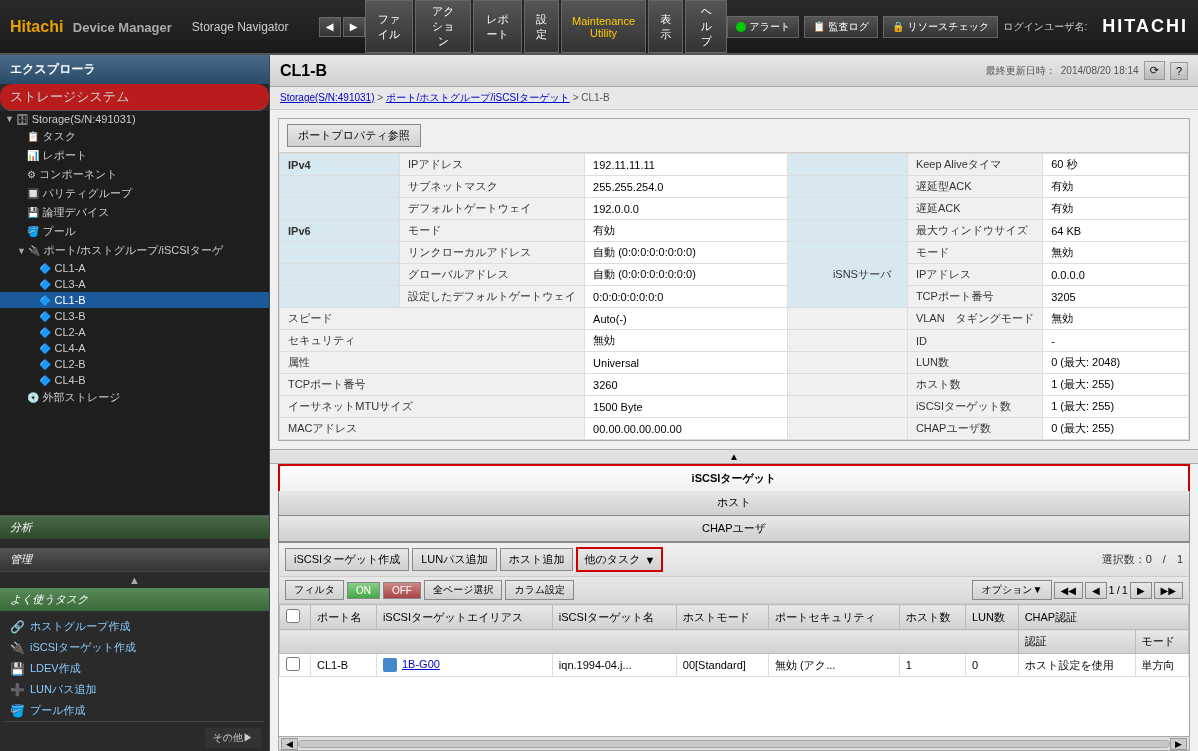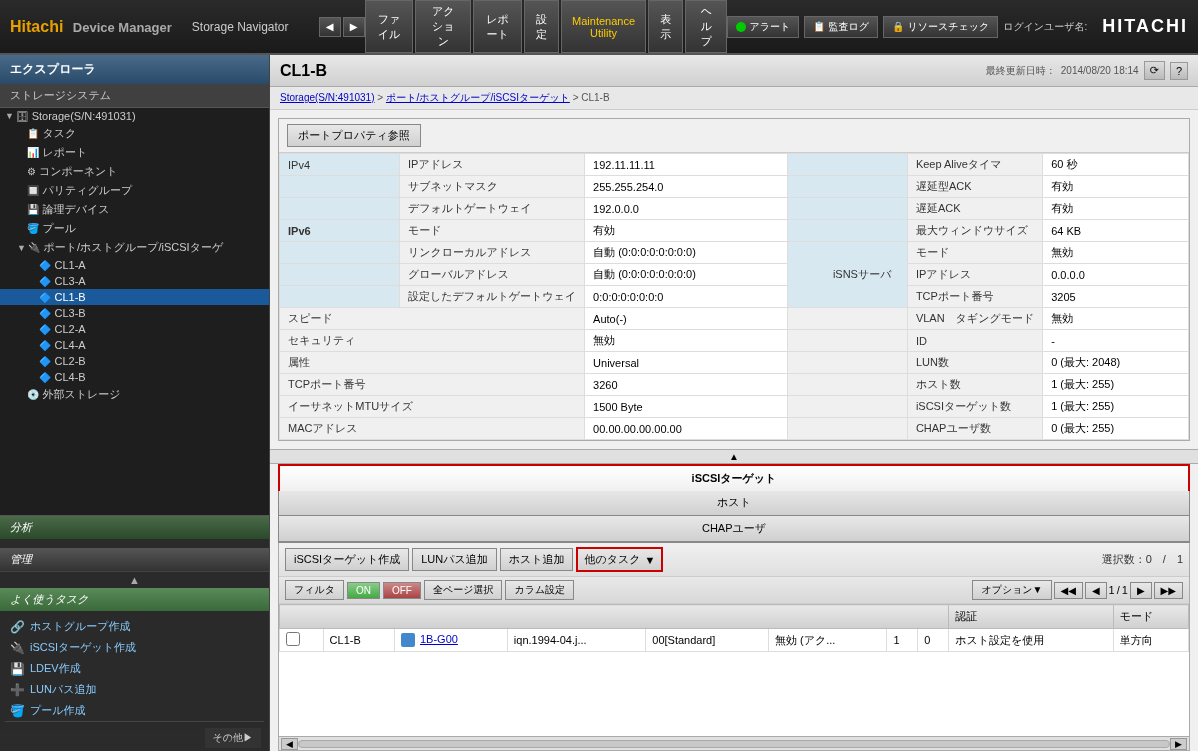--- a/index.html
+++ b/index.html
@@ -21,21 +21,21 @@
     
     .nav-arrows { display: flex; gap: 2px; }
     .arrow-btn { background: linear-gradient(180deg, #555 0%, #333 100%); color: #fff; border: 1px solid #666; width: 22px; height: 20px; cursor: pointer; display: flex; align-items: center; justify-content: center; font-size: 10px; }
 
     
     #main { display: flex; height: calc(751px - 55px); }
 
     
     #sidebar { width: 270px; background: #2b2b2b; border-right: 1px solid #444; display: flex; flex-direction: column; }
     #sidebar-header { background: linear-gradient(180deg, #4a6a8a 0%, #2a4a6a 100%); color: #fff; padding: 6px 10px; font-size: 12px; font-weight: bold; }
-    #sidebar-subheader { background: #404040; color: #ccc; padding: 4px 10px; font-size: 11px; border-bottom: 1px solid #555; }
+    #sidebar-subheader { background: #b91c1c; color: #ccc; padding: 4px 10px; font-size: 13px; border-bottom: 1px solid #555; border-radius: 12px; }
     #tree-area { flex: 1; overflow-y: auto; background: #1e1e1e; }
     .tree-item { color: #ccc; padding: 2px 5px; cursor: pointer; display: flex; align-items: center; white-space: nowrap; }
     .tree-item.selected { background: #1a5a9a; color: #fff; }
     .tree-icon { margin-right: 3px; font-size: 10px; }
     .tree-arrow { margin-right: 2px; color: #aaa; font-size: 9px; }
 
     #sidebar-bottom { border-top: 1px solid #555; }
     .section-header { background: linear-gradient(180deg, #4a6a4a 0%, #2a4a2a 100%); color: #fff; padding: 4px 10px; font-size: 11px; cursor: pointer; font-style: italic; }
     .quick-tasks { background: #2a2a2a; padding: 5px; }
     .quick-task-item { color: #88ccff; padding: 3px 5px; cursor: pointer; display: flex; align-items: center; gap: 5px; font-size: 11px; }
@@ -279,21 +279,21 @@
       <span>CL1-B</span>
     </div>
 
     <div id="property-section">
       <div style="padding:5px 8px;border-bottom:1px solid #ccc;background:#f0f0f0;">
         <button class="prop-btn">ポートプロパティ参照</button>
       </div>
       <table class="prop-table">
         <tbody>
             <tr>
-          <td class="label-cell" style="background:#d8e8f0;font-weight:normal;width:50px;">IPv4</td>
+          <td class="label-cell" style="background:#d8e8f0;font-weight:bold;width:50px;">IPv4</td>
           <td class="label-cell">IPアドレス</td>
           <td class="value-cell">192.11.11.11</td>
           <td class="label-cell" style="width:40px;background:#d8e8f0;"></td>
           <td class="label-cell">Keep Aliveタイマ</td>
           <td class="value-cell">60 秒</td>
         </tr>
         <tr>
           <td class="label-cell" style="background:#d8e8f0;"></td>
           <td class="label-cell">サブネットマスク</td>
           <td class="value-cell">255.255.254.0</td>
@@ -419,20 +419,31 @@
             <span>1</span>
             <span>/</span>
             <span>1</span>
             <button class="pager-btn">▶</button>
             <button class="pager-btn">▶▶</button>
           </div>
         </div>
         <div id="data-table-area">
           <table class="data-table">
             <thead>
+              <tr>
+                <th><input type="checkbox" class="chkbox" style=""></th>
+                <th>ポート名</th>
+                <th>iSCSIターゲットエイリアス</th>
+                <th>iSCSIターゲット名</th>
+                <th>ホストモード</th>
+                <th>ポートセキュリティ</th>
+                <th>ホスト数</th>
+                <th>LUN数</th>
+                <th class="th-group" colspan="2">CHAP認証</th>
+              </tr>
               <tr>
                 <th colspan="8"></th>
                 <th>認証</th>
                 <th>モード</th>
               </tr>
             </thead>
             <tbody>
               <tr class="data-row">
                 <td><input type="checkbox" class="chkbox" style=""></td>
                 <td>CL1-B</td>

